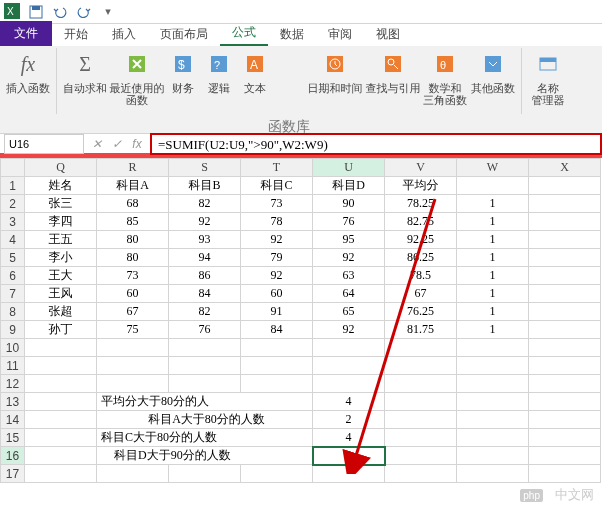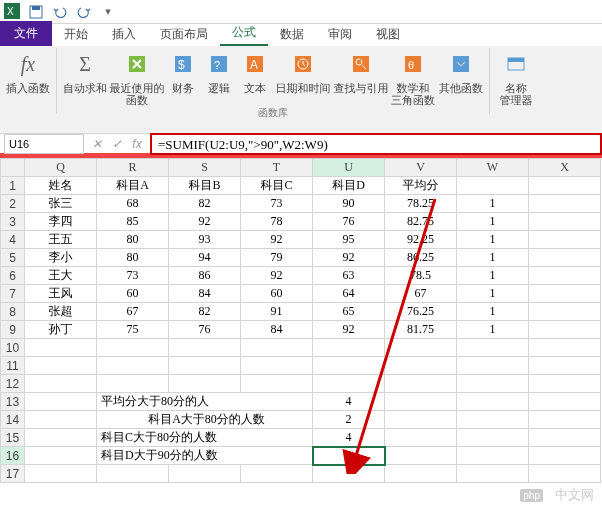--- a/index.html
+++ b/index.html
@@ -9,21 +9,21 @@
     .qat-btn { width: 20px; height: 20px; display: flex; align-items: center; justify-content: center; color: #666; }
     .ribbon-tabs { background: #fff; display: flex; align-items: flex-end; height: 22px; }
     .tab { padding: 3px 12px; font-size: 12px; color: #444; cursor: pointer; }
     .tab.file { background: #4c1d95; color: #fff; padding: 4px 14px; }
     .tab.active { color: #217346; border-bottom: 2px solid #217346; }
     .ribbon { background: #f1f1f1; border-bottom: 1px solid #d4d4d4; padding: 2px 4px; display: flex; align-items: flex-start; gap: 2px; height: 88px; }
     .rib-big { display: flex; flex-direction: column; align-items: center; width: 48px; gap: 2px; }
     .rib-icon { width: 32px; height: 32px; display: flex; align-items: center; justify-content: center; font-size: 20px; }
     .rib-label { font-size: 11px; color: #444; text-align: center; line-height: 12px; }
     .rib-sep { width: 1px; background: #d4d4d4; height: 66px; margin: 0 2px; }
-    .group-title { font-size: 10px; color: #777; margin-top: 0; text-align: center; width: 100%; }
+    .group-title { font-size: 14px; color: #777; margin-top: 12px; text-align: center; width: 100%; }
     .namebox-row { display: flex; align-items: center; height: 24px; border-bottom: 5px solid #ef4444; background: #fff; }
     .namebox { width: 80px; border: 1px solid #ccc; height: 20px; margin: 2px 4px; font-size: 11px; padding: 2px 4px; }
     .fx-btns { display: flex; gap: 2px; margin-right: 4px; }
     .fx-btn { width: 18px; height: 18px; display: flex; align-items: center; justify-content: center; color: #999; font-style: italic; font-size: 12px; }
     .formula-bar { flex: 1; border: 2px solid #c00; height: 22px; padding: 2px 6px; font-size: 13px; font-family: "SimSun", serif; color: #000; }
     .sheet { position: relative; }
     table.grid { border-collapse: collapse; table-layout: fixed; }
     table.grid th, table.grid td { border: 1px solid #d4d4d4; font-size: 12px; text-align: center; font-weight: normal; height: 18px; overflow: hidden; }
     table.grid th.col { background: #f0f0f0; color: #444; font-family: "SimSun", serif; }
     table.grid th.row { background: #f0f0f0; color: #444; width: 24px; font-family: Arial; }
@@ -118,21 +118,21 @@
       </div>
       <div class="rib-big" style="width:36px;">
         <div class="rib-icon">
             <svg width="24" height="24">
               <rect x="4" y="4" width="16" height="16" fill="#ed7d31"></rect>
               <text x="7" y="17" fill="#fff" font-size="12">A</text>
             </svg>
           </div>
         <div class="rib-label">文本</div>
       </div>
-      <div class="rib-big" style="width:60px;">
+      <div class="rib-big" style="width:60px;margin-left:32px;">
         <div class="rib-icon">
             <svg width="24" height="24">
               <rect x="4" y="4" width="16" height="16" fill="#ed7d31"></rect>
               <circle cx="12" cy="12" r="5" fill="none" stroke="#fff"></circle>
               <path d="M12 9 L12 12 L14 14" stroke="#fff" fill="none"></path>
             </svg>
           </div>
         <div class="rib-label">日期和时间</div>
       </div>
       <div class="rib-big" style="width:56px;">
@@ -361,21 +361,21 @@
           <td></td>
           <td colspan="3" style="text-align: left; padding-left: 4px;">科目C大于80分的人数</td>
           <td>4</td>
           <td></td>
           <td></td>
           <td></td>
         </tr>
         <tr>
           <th class="row active">16</th>
           <td></td>
-          <td colspan="3" style="text-align: left; padding-left: 4px;">科目D大于90分的人数</td>
+          <td colspan="3" style="text-align: left; padding-left: 17px;">科目D大于90分的人数</td>
           <td class="selected-cell">3</td>
           <td></td>
           <td></td>
           <td></td>
         </tr>
         <tr>
           <th class="row">17</th>
           <td></td>
           <td></td>
           <td></td>

